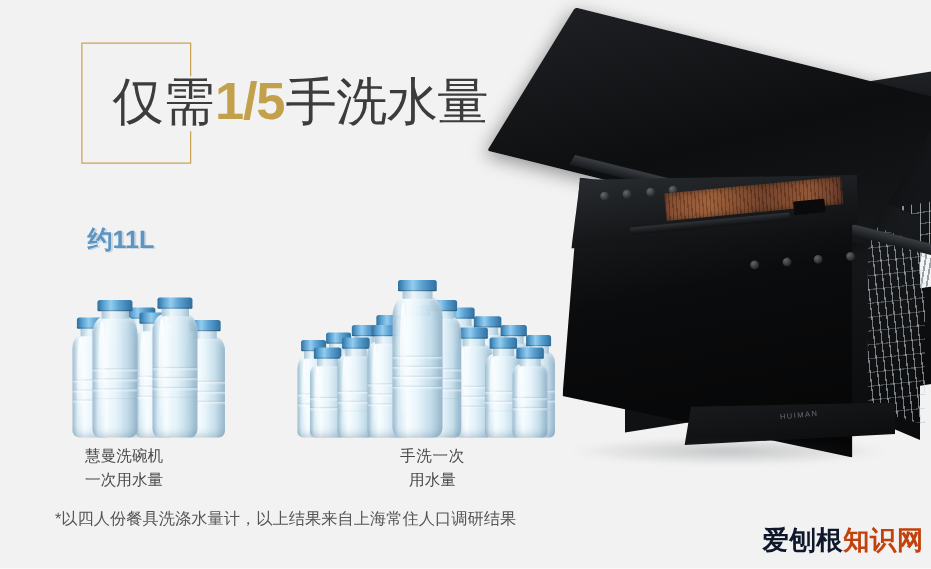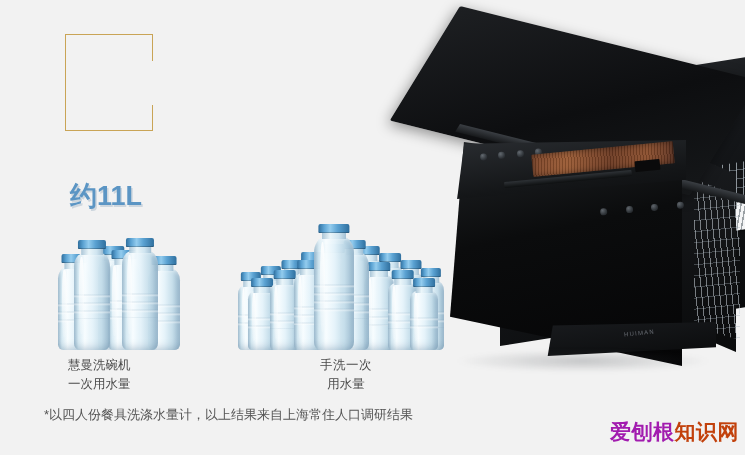--- a/index.html
+++ b/index.html
@@ -56,21 +56,21 @@
     color: #c3a14c;
     font-weight: 700;
     font-size: 42px;
     padding: 0 1px;
     letter-spacing: -1px;
   }
 
   
   .vol-label {
     position: absolute;
-    font-size: 27px;
+    font-size: 20px;
     font-weight: 700;
     color: #5b95c4;
     letter-spacing: 0px;
     text-shadow: 1.5px 1.5px 0 rgba(120,150,175,0.30);
     white-space: nowrap;
   }
   #vol-left  { left: 70px;  top: 178px; }
   #vol-right { left: 297px; top: 178px; }
 
   
@@ -185,21 +185,21 @@
   #watermark {
     position: absolute;
     left: 610px;
     top: 418px;
     font-size: 21px;
     font-weight: 700;
     white-space: nowrap;
     letter-spacing: 0.5px;
     z-index: 40;
   }
-  #watermark .wm-a { color: #a21caf; }
+  #watermark .wm-a { color: #0f172a; }
   #watermark .wm-b { color: #c2410c; }
 
   
   #dishwasher {
     position: absolute;
     left: 448px;
     top: 0px;
     width: 297px;
     height: 440px;
     z-index: 10;
@@ -368,20 +368,25 @@
     filter: blur(2px);
   }
 </style>
 </head>
 <body>
 
 <div id="stage">
 
   <div id="gold-frame"></div>
 
+  <div id="headline">
+    <span>仅需</span>
+    <span class="gold-frac">1/5</span>
+    <span>手洗水量</span>
+  </div>
 
   <div id="vol-left" class="vol-label">约11L</div>
 
 
   <div id="bottles-left" class="bottle-group">
     <div class="bottle" style="left:0px;   width:32px; height:96px;  z-index:1;">
       <div class="cap"></div>
         <div class="neck"></div>
         <div class="body"></div>
     </div>

